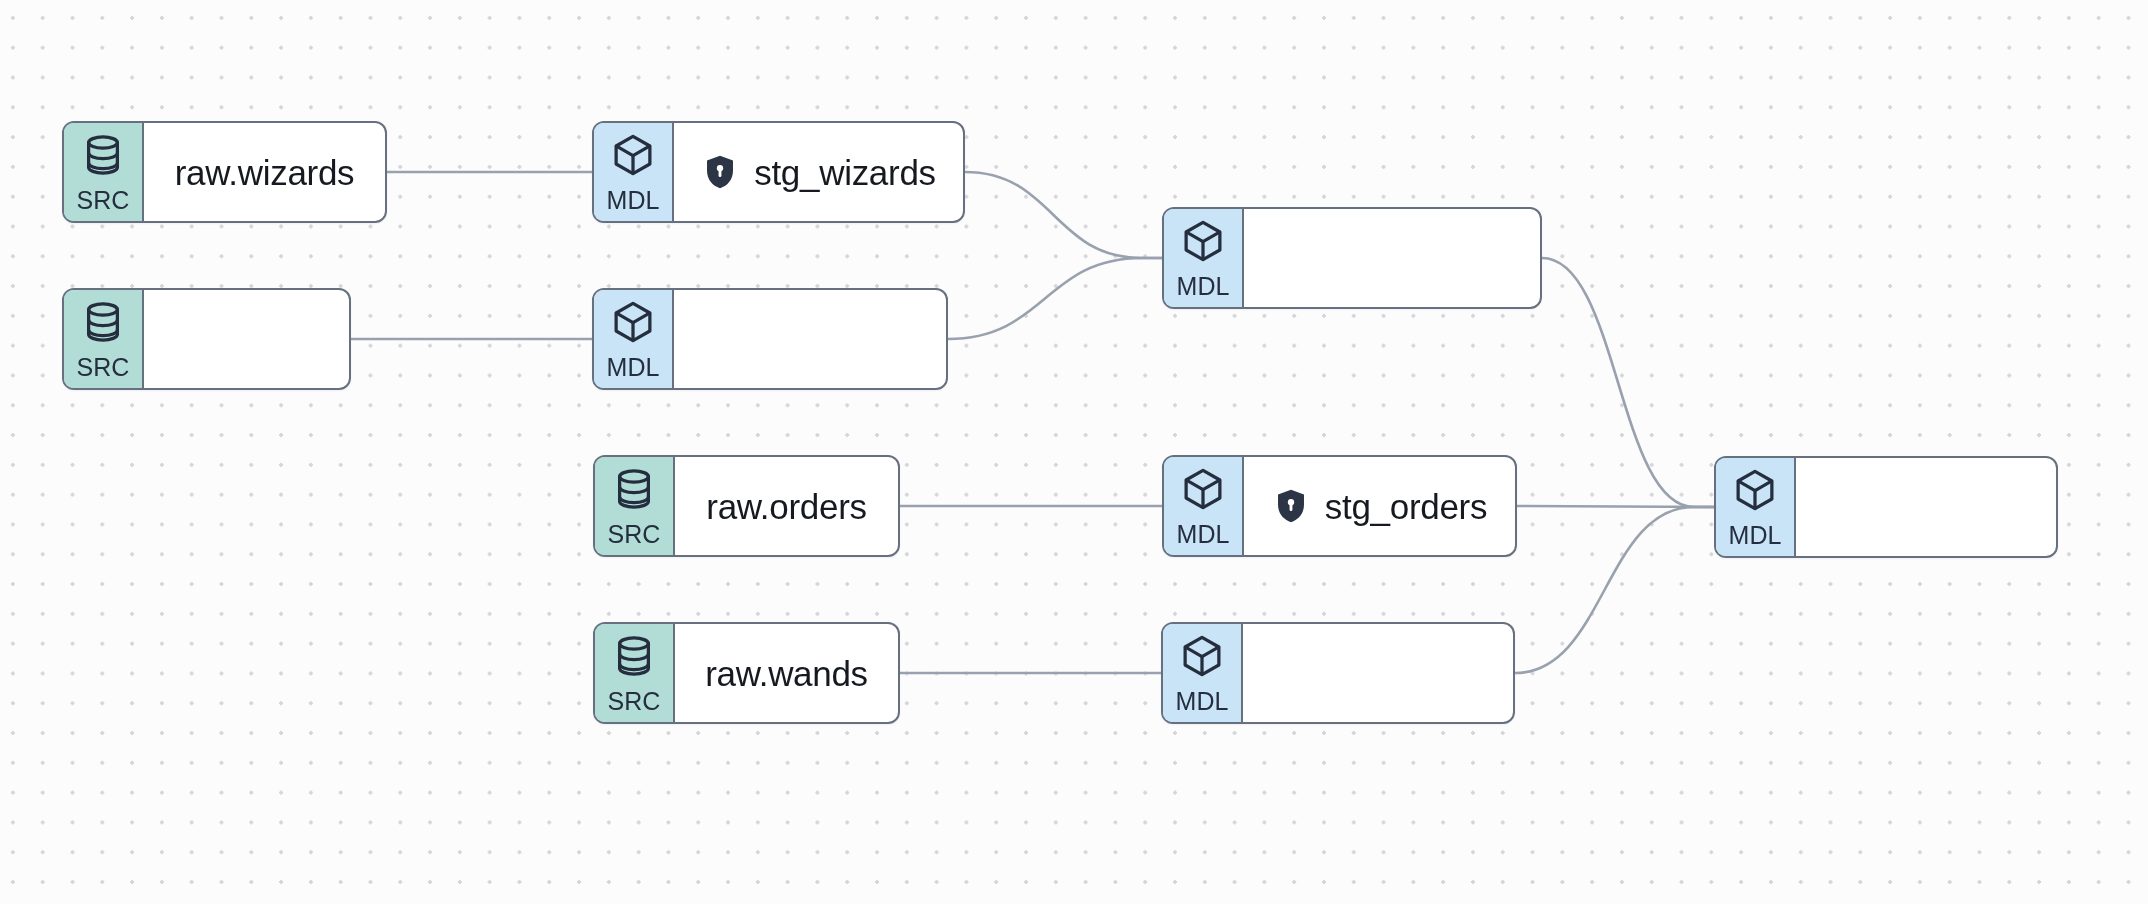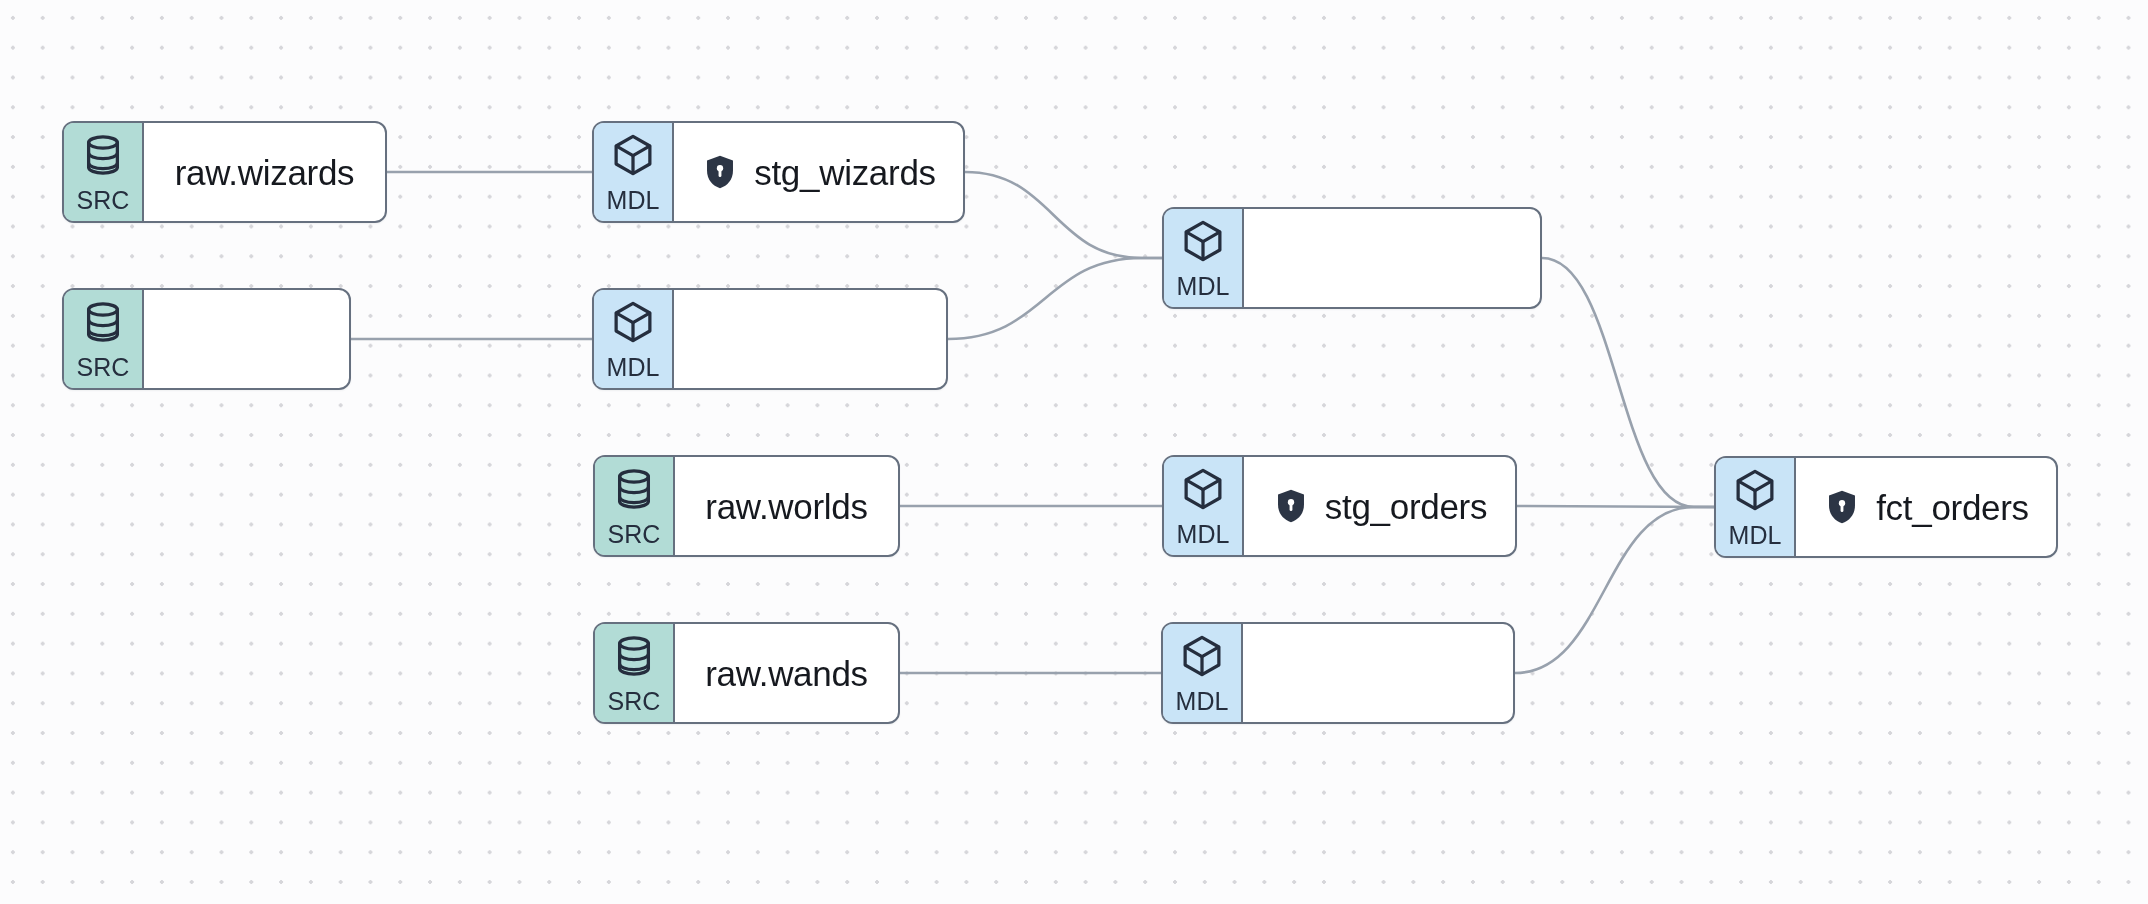--- a/index.html
+++ b/index.html
@@ -108,21 +108,21 @@
           <path d="M4.5 5.5 V18.5 C4.5 20.1 7.86 21.4 12 21.4 S19.5 20.1 19.5 18.5 V5.5"></path>
           <path d="M4.5 11 C4.5 12.6 7.86 13.9 12 13.9 S19.5 12.6 19.5 11"></path>
           <path d="M4.5 16.2 C4.5 17.8 7.86 19.1 12 19.1 S19.5 17.8 19.5 16.2"></path>
         </svg>
       </span>
 
       <span class="badge-label">SRC</span>
     </div>
     <div class="body">
 
-      <span class="node-label">raw.worlds</span>
+      <span class="node-label">raw.orders</span>
     </div>
   </div>
       <div class="node source" style="left: 593px; top: 622px; width: 307px; height: 102px;">
     <div class="badge">
       <span class="badge-icon">
         <svg width="46" height="46" viewBox="0 0 24 24" fill="none" stroke="currentColor" stroke-width="1.7" stroke-linecap="round" stroke-linejoin="round">
           <ellipse cx="12" cy="5.5" rx="7.5" ry="2.9"></ellipse>
           <path d="M4.5 5.5 V18.5 C4.5 20.1 7.86 21.4 12 21.4 S19.5 20.1 19.5 18.5 V5.5"></path>
           <path d="M4.5 11 C4.5 12.6 7.86 13.9 12 13.9 S19.5 12.6 19.5 11"></path>
           <path d="M4.5 16.2 C4.5 17.8 7.86 19.1 12 19.1 S19.5 17.8 19.5 16.2"></path>
@@ -226,25 +226,15 @@
 
       <span class="badge-icon">
         <svg width="46" height="46" viewBox="0 0 24 24" fill="none" stroke="currentColor" stroke-width="1.7" stroke-linecap="round" stroke-linejoin="round">
           <path d="M12 2.3 L20.8 7.3 V16.7 L12 21.7 L3.2 16.7 V7.3 Z"></path>
           <path d="M3.4 7.4 L12 12.3 L20.6 7.4"></path>
           <path d="M12 12.3 V21.5"></path>
         </svg>
       </span>
       <span class="badge-label">MDL</span>
     </div>
-    <div class="body">
-      <span class="shield-icon" style="color: rgb(44, 53, 69);">
-        <svg width="38" height="38" viewBox="0 0 24 24">
-          <path d="M12 1.8 L20.2 4.8 V11 C20.2 16.8 16.8 20.6 12 22.2 C7.2 20.6 3.8 16.8 3.8 11 V4.8 Z" fill="currentColor"></path>
-          <circle cx="12" cy="9.6" r="2" fill="#ffffff"></circle>
-          <rect x="11.1" y="10.4" width="1.8" height="4.8" rx="0.9" fill="#ffffff"></rect>
-        </svg>
-      </span>
-      <span class="node-label">fct_orders</span>
-    </div>
   </div>
     </div>
 </div>
 
 </body></html>

